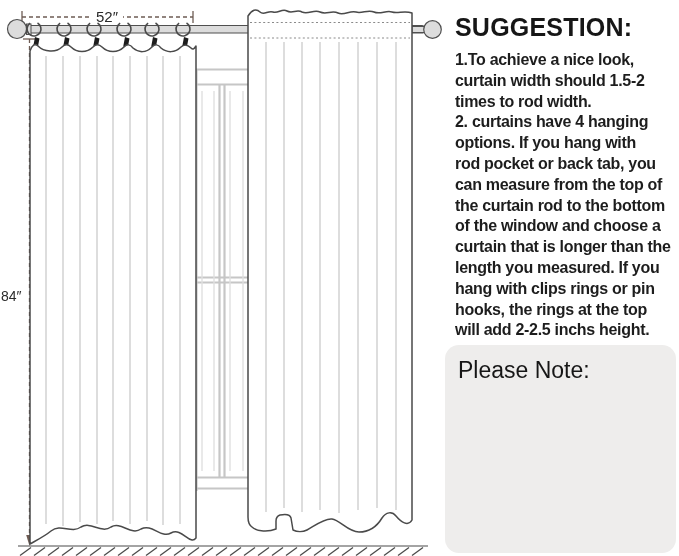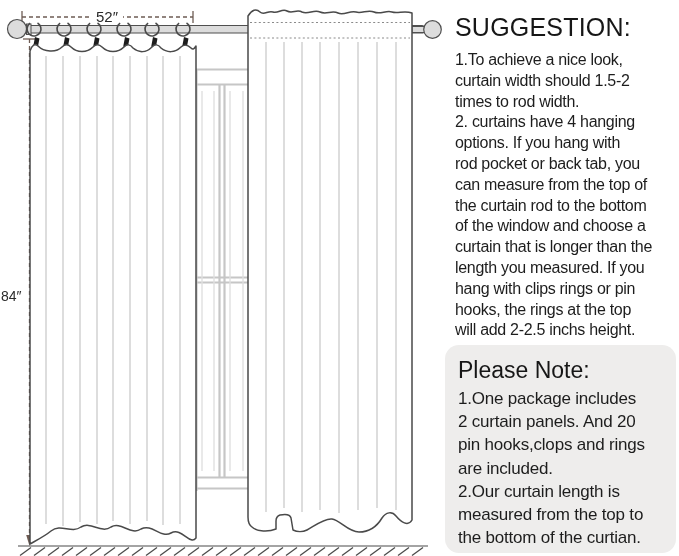--- a/index.html
+++ b/index.html
@@ -2,21 +2,21 @@
 <html><head>
 <meta charset="utf-8">
 <style>
   html,body{margin:0;padding:0;}
   body{
     width:679px;height:556px;position:relative;background:#ffffff;
     font-family:"Liberation Sans", sans-serif;color:#1d1d1d;overflow:hidden;
   }
   .stage{position:absolute;inset:0;border-radius:13px;}
   svg{position:absolute;left:0;top:0;}
-  .right-col{position:absolute;left:455px;top:12px;width:222px;}
+  .right-col{position:absolute;left:455px;top:12px;width:222px;font-weight:bold;}
   .sg-title{font-size:25px;line-height:30px;letter-spacing:0.2px;color:#161616;}
   .sg-lines{font-size:16px;line-height:20.8px;letter-spacing:-0.3px;white-space:pre-line;color:#1d1d1d;margin-top:8px;}
   .note-box{
     position:absolute;left:445px;top:345px;width:231px;height:208px;
     background:#eeedec;border-radius:14px;box-sizing:border-box;
     padding:10px 0 0 13px;
   }
   .note-title{font-size:23px;line-height:30px;color:#161616;}
   .note-lines{font-size:17px;line-height:23.2px;letter-spacing:-0.2px;white-space:pre-line;color:#1d1d1d;margin-top:2px;}
   .dim-label{font-family:"Liberation Sans",sans-serif;}
@@ -213,22 +213,15 @@
 of the window and choose a
 curtain that is longer than the
 length you measured. If you
 hang with clips rings or pin
 hooks, the rings at the top
 will add 2-2.5 inchs height.</div>
   </div>
 
   <div class="note-box">
     <div class="note-title">Please Note:</div>
-    <div class="note-lines">1.One package includes
-2 curtain panels. And 20
-pin hooks,clops and rings
-are included.
-2.Our curtain length is
-measured from the top to
-the bottom of the curtian.</div>
   </div>
 
 </div>
 
 </body></html>

